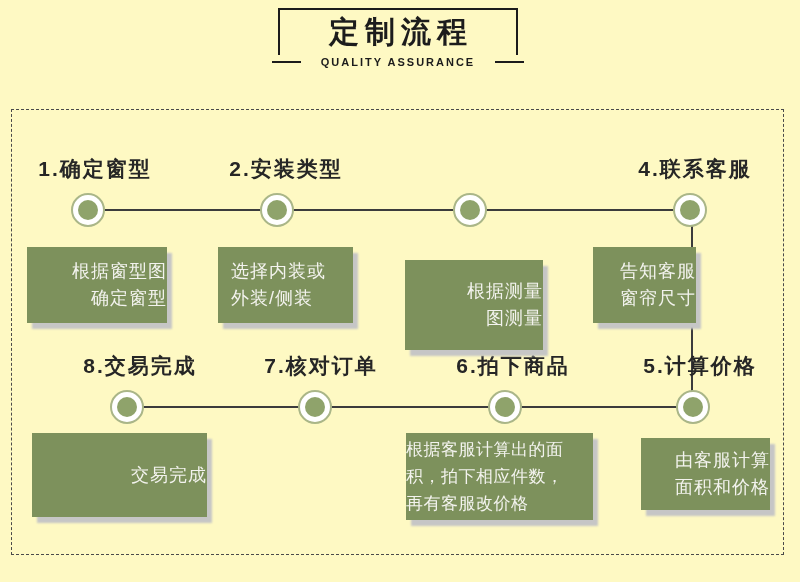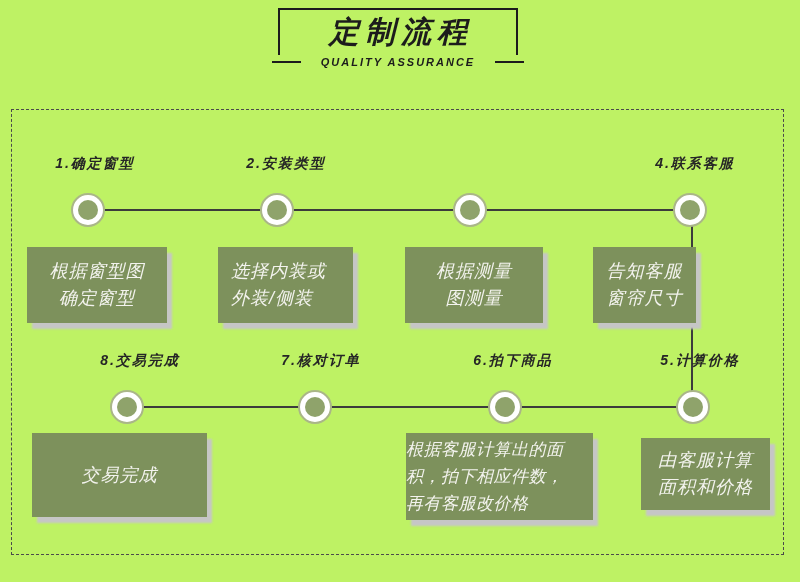--- a/index.html
+++ b/index.html
@@ -1,19 +1,19 @@
 <!DOCTYPE html>
 <html style="--ink: #1c1c1c; --line: #3c3c3c; --label-text: #262626; --box-green: #7d915c; --box-text: #f3f3ee; --circle-fill: #8fa36b; --circle-ring: #aab688; --shadow: #c6c6c6;"><head>
 <meta charset="utf-8">
 <style>
   * { margin:0; padding:0; box-sizing:border-box; }
   html,body { background:#ffffff; }
   body { font-family:"Liberation Sans","DejaVu Sans",sans-serif; }
   .canvas {
-    position:relative; width:800px; height:582px; background:#bef264; overflow:hidden;font-style:italic;
+    position:relative; width:800px; height:582px; background:#fef9c3; overflow:hidden;
   }
 
   
   .header-box {
     position:absolute; left:278px; top:8px; width:240px; height:47px;
     border:2px solid var(--ink,#1c1c1c); border-bottom:none;
     display:flex; align-items:center; justify-content:center;
   }
   .title {
     font-size:30px; font-weight:bold; letter-spacing:6px; text-indent:6px;
@@ -52,41 +52,41 @@
     background:var(--circle-fill,#8fa36b);
   }
   .c1 { left:71px;  top:193px; } .c2 { left:260px; top:193px; }
   .c3 { left:453px; top:193px; } .c4 { left:673px; top:193px; }
   .c8 { left:110px; top:390px; } .c7 { left:298px; top:390px; }
   .c6 { left:488px; top:390px; } .c5 { left:676px; top:390px; }
 
   
   .step-label {
     position:absolute; transform:translateX(-50%);
-    font-size:14px; font-weight:bold; letter-spacing:2px;
+    font-size:21px; font-weight:bold; letter-spacing:2px;
     color:var(--label-text,#262626); white-space:nowrap; z-index:2;
   }
   .l1 { left:95px;  top:155px; } .l2 { left:286px; top:155px; }
   .l3 { left:482px; top:155px; } .l4 { left:695px; top:155px; }
   .l8 { left:140px; top:352px; } .l7 { left:321px; top:352px; }
   .l6 { left:513px; top:352px; } .l5 { left:700px; top:352px; }
 
   
   .gbox {
     position:absolute; background:var(--box-green,#7d915c);
     color:var(--box-text,#f3f3ee);
-    display:flex; flex-direction:column; justify-content:center; align-items:center;
+    display:flex; flex-direction:column; justify-content:center; align-items:flex-end;
     font-size:18px; line-height:27px; letter-spacing:1px;
     box-shadow:5px 6px 2px var(--shadow,#c6c6c6); z-index:2; white-space:nowrap;
   }
   .gbox.align-left { align-items:flex-start; }
   .gbox.small { font-size:17px; line-height:27px; letter-spacing:0.5px; }
   .b1 { left:27px;  top:247px; width:140px; height:76px; }
   .b2 { left:218px; top:247px; width:135px; height:76px; padding-left:13px; }
-  .b3 { left:405px; top:247px; width:138px; height:76px; }
+  .b3 { left:405px; top:260px; width:138px; height:90px; }
   .b4 { left:593px; top:247px; width:103px; height:76px; }
   .b8 { left:32px;  top:433px; width:175px; height:84px; }
   .b7 { left:227px; top:433px; width:193px; height:87px; padding-left:11px; }
   .b6 { left:406px; top:433px; width:187px; height:87px; }
   .b5 { left:641px; top:438px; width:129px; height:72px; }
 </style>
 </head>
 <body>
 
 <div class="canvas">

